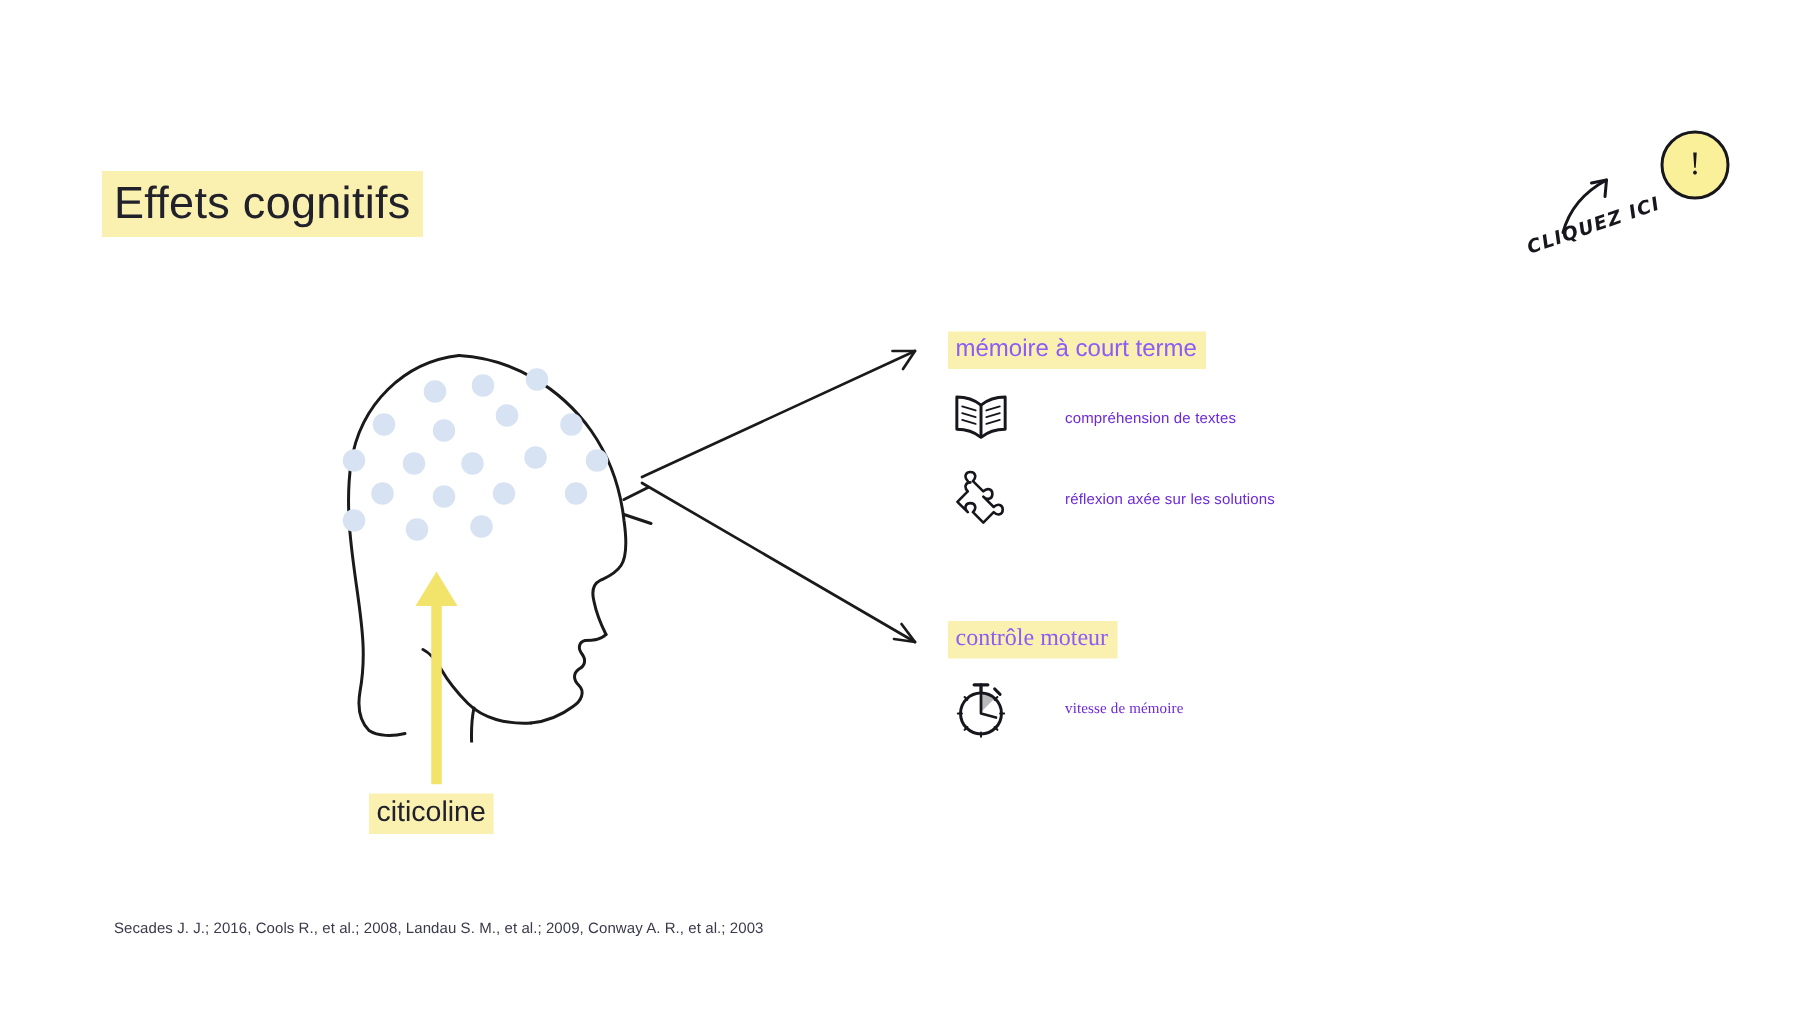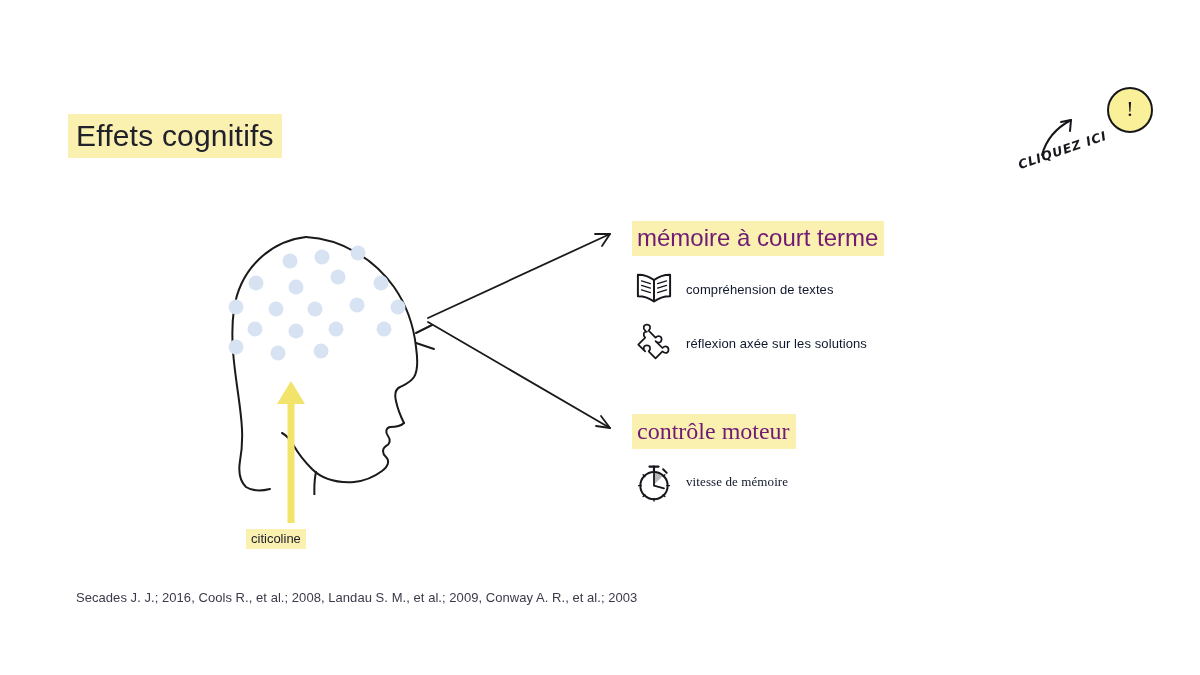--- a/index.html
+++ b/index.html
@@ -99,84 +99,84 @@
     position: absolute;
     left: 272px;
     top: 378px;
     width: 40px;
     height: 145px;
   }
   .citi-label {
     position: absolute;
     left: 246px;
     top: 529px;
-    font-size: 13px;
+    font-size: 19px;
     color: #21212b;
     background: #faf0b0;
     padding: 2px 5px 3px 5px;
     white-space: nowrap;
   }
 
   
   .branch-arrows {
     position: absolute;
     left: 420px;
     top: 220px;
     width: 210px;
     height: 220px;
   }
 
   
   .group {
     position: absolute;
   }
   .group-heading {
-    font-size: 24px;
-    color: #701a75;
+    font-size: 16px;
+    color: #8b5cf6;
     background: #faf0b0;
     padding: 2px 6px 3px 5px;
     display: inline-block;
     white-space: nowrap;
     line-height: 1.25;
   }
   .item {
     display: flex;
     align-items: center;
     margin-top: 12px;
   }
   .item-icon {
     width: 44px;
     height: 42px;
     flex: 0 0 44px;
     display: flex;
     align-items: center;
     justify-content: center;
   }
   .item-label {
-    font-size: 13px;
-    color: #0f172a;
-    margin-left: 10px;
+    font-size: 10px;
+    color: #6d28d9;
+    margin-left: 34px;
     white-space: nowrap;
     letter-spacing: 0.1px;
   }
 
   #group-memory { left: 632px; top: 221px; }
   #group-motor  { left: 632px; top: 414px; font-family: Liberation Serif, serif; }
 
   #group-memory .item:first-of-type { margin-top: 14px; }
   #group-motor  .item:first-of-type { margin-top: 12px; }
   #group-memory .item + .item { margin-top: 12px; }
   #group-motor  .item + .item { margin-top: 10px; }
 
   
   .citation {
     position: absolute;
     left: 76px;
-    top: 590px;
-    font-size: 13px;
+    top: 614px;
+    font-size: 10px;
     color: #3a3a4a;
     letter-spacing: 0.05px;
     white-space: nowrap;
     text-align: right;
   }
 </style>
 </head>
 <body>
 
 <div class="slide">

